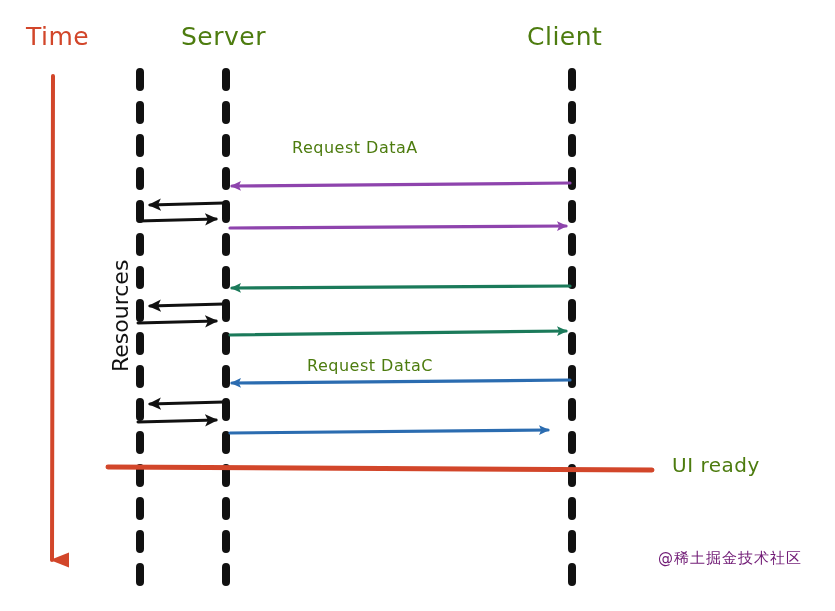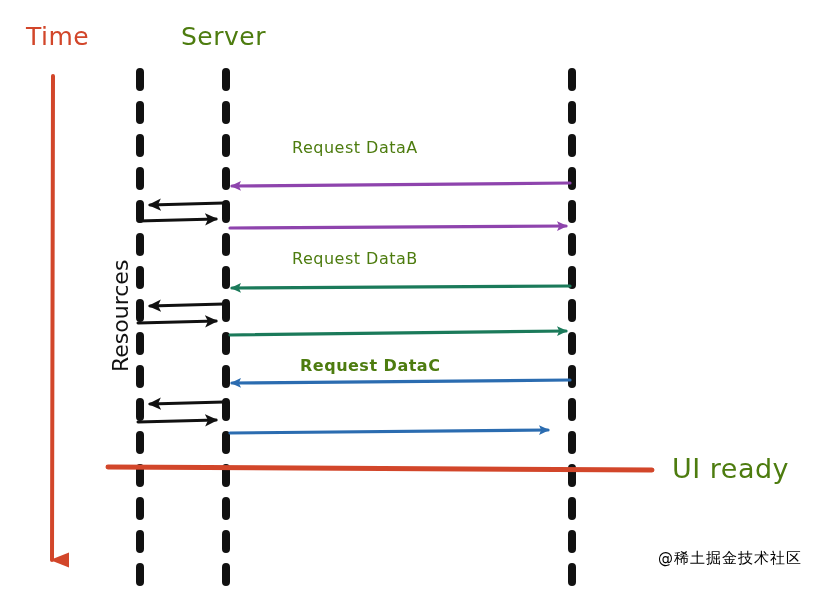--- a/index.html
+++ b/index.html
@@ -33,36 +33,36 @@
     white-space: nowrap;
     letter-spacing: 0.5px;
   }
   .col-header {
     font-size: 25px;
   }
   .msg-label {
     font-size: 16px;
   }
   .ui-ready-label {
-    font-size: 27px;
+    font-size: 20px;
   }
   .axis-label-vertical {
     position: absolute;
     font-family: "DejaVu Sans", sans-serif;
     font-size: 22px;
     color: #111111;
     white-space: nowrap;
     transform-origin: left top;
     transform: rotate(-90deg);
   }
   .watermark {
     position: absolute;
     font-family: "DejaVu Sans", sans-serif;
     font-size: 15px;
-    color: #000000;
+    color: #701a75;
     white-space: nowrap;
     letter-spacing: 1px;
   }
 </style>
 </head>
 <body>
 
 <div id="canvas">
 
   <svg id="diagram-svg" viewBox="0 0 835 611" xmlns="http://www.w3.org/2000/svg">
@@ -135,26 +135,26 @@
     <g>
       <line x1="108" y1="467" x2="652" y2="470" stroke="#d2462a" stroke-width="5" stroke-linecap="round"></line>
     </g>
 
   </svg>
 
   <div class="hand-label col-header" style="left:26px; top:22px; color:#d2462a;">Time</div>
 
   <div class="hand-label col-header" style="left:181px; top:22px;">Server</div>
 
+  <div class="hand-label col-header" style="left:527px; top:22px;">Client</div>
 
   <div class="axis-label-vertical" style="left:108px; top:372px;">Resources</div>
 
   <div class="hand-label msg-label" style="left:292px; top:138px;">Request DataA</div>
 
-  <div class="hand-label msg-label" style="left:292px; top:249px;">Request DataB</div>
 
-  <div class="hand-label msg-label" style="left:300px; top:356px;font-weight:bold;">Request DataC</div>
+  <div class="hand-label msg-label" style="left:307px; top:356px;">Request DataC</div>
 
   <div class="hand-label ui-ready-label" style="left:672px; top:453px;">UI ready</div>
 
   <div class="watermark" style="left:658px; top:549px;">@稀土掘金技术社区</div>
 
 </div>
 
 </body></html>

